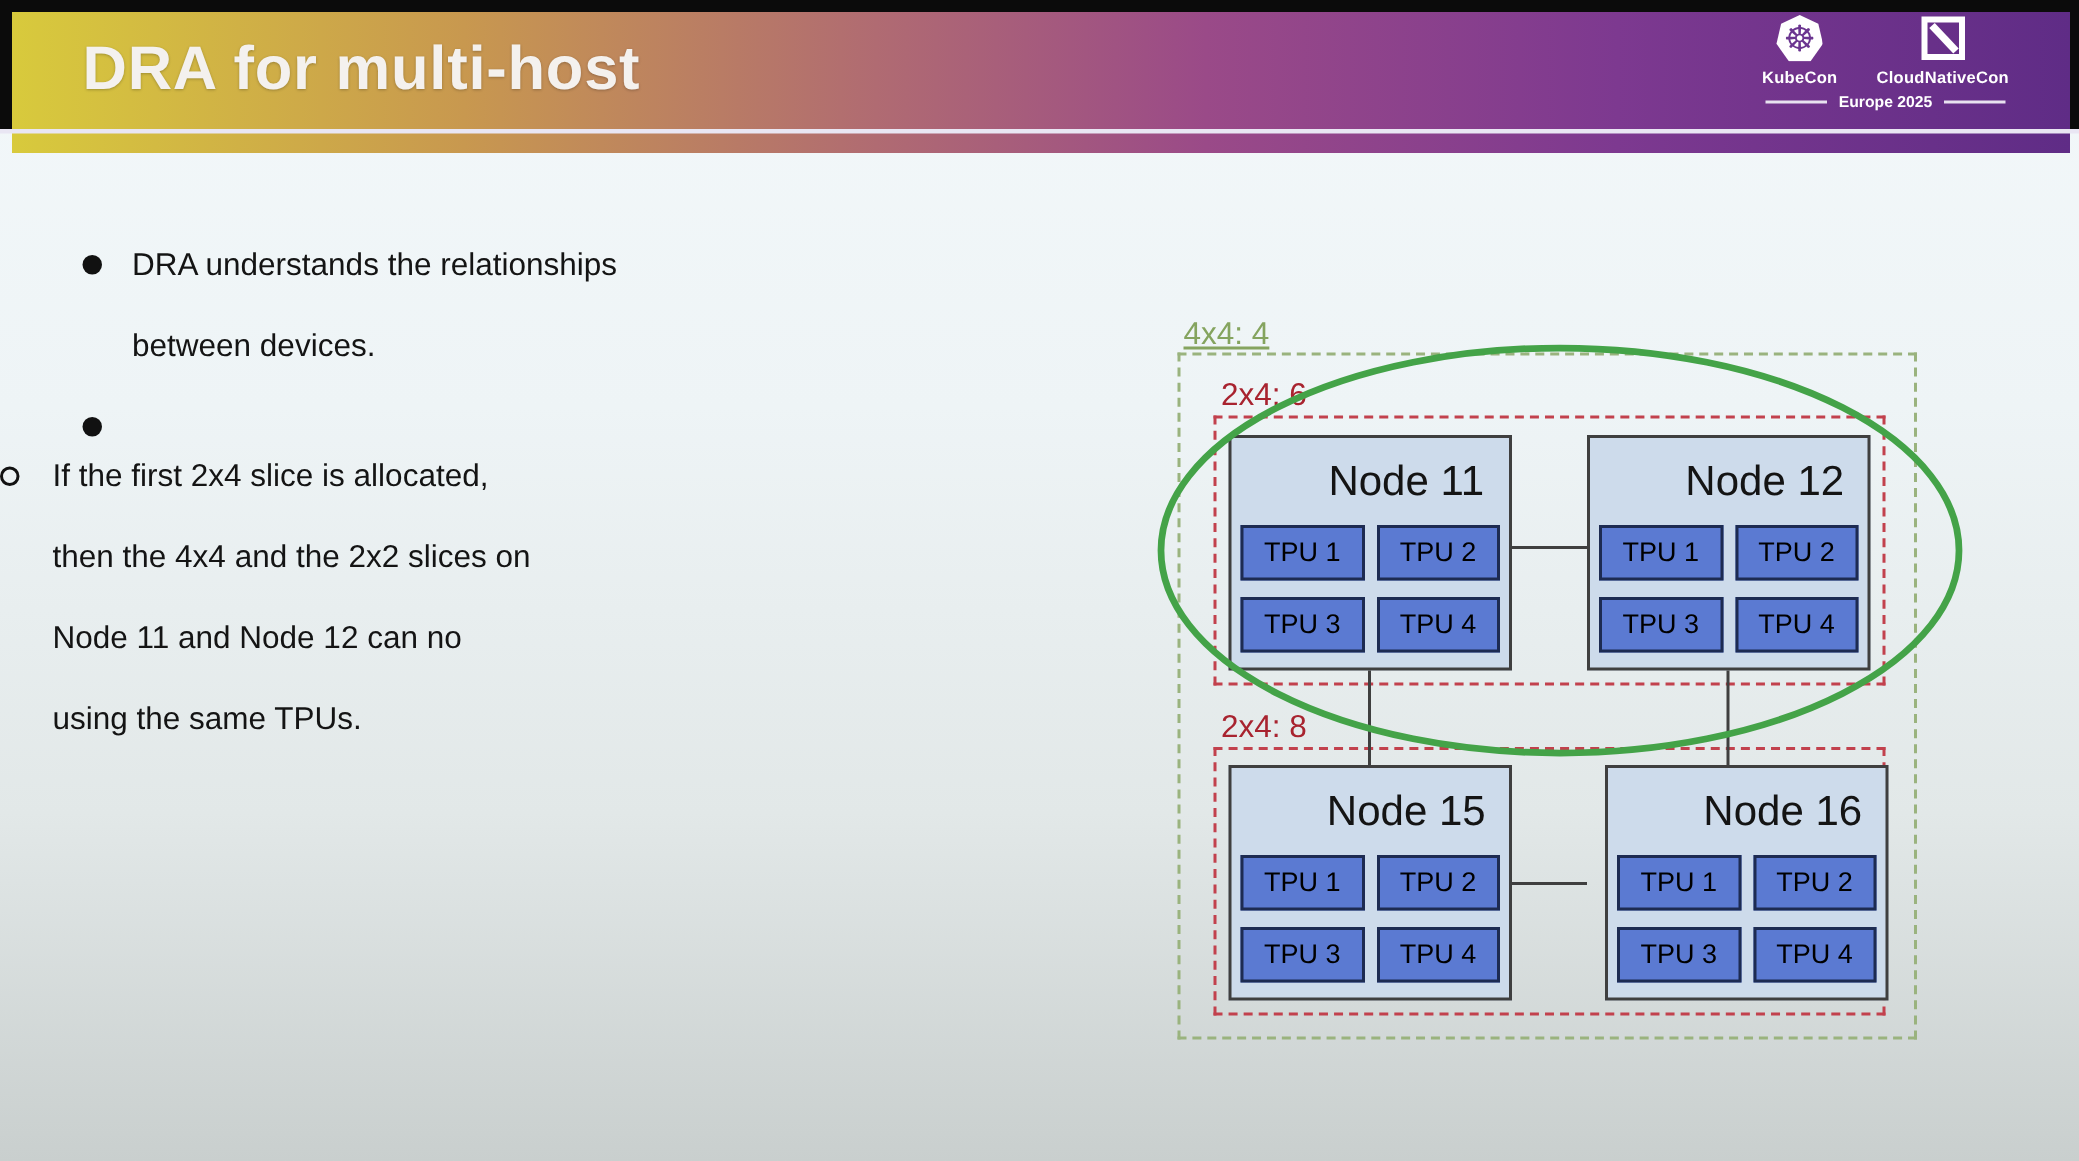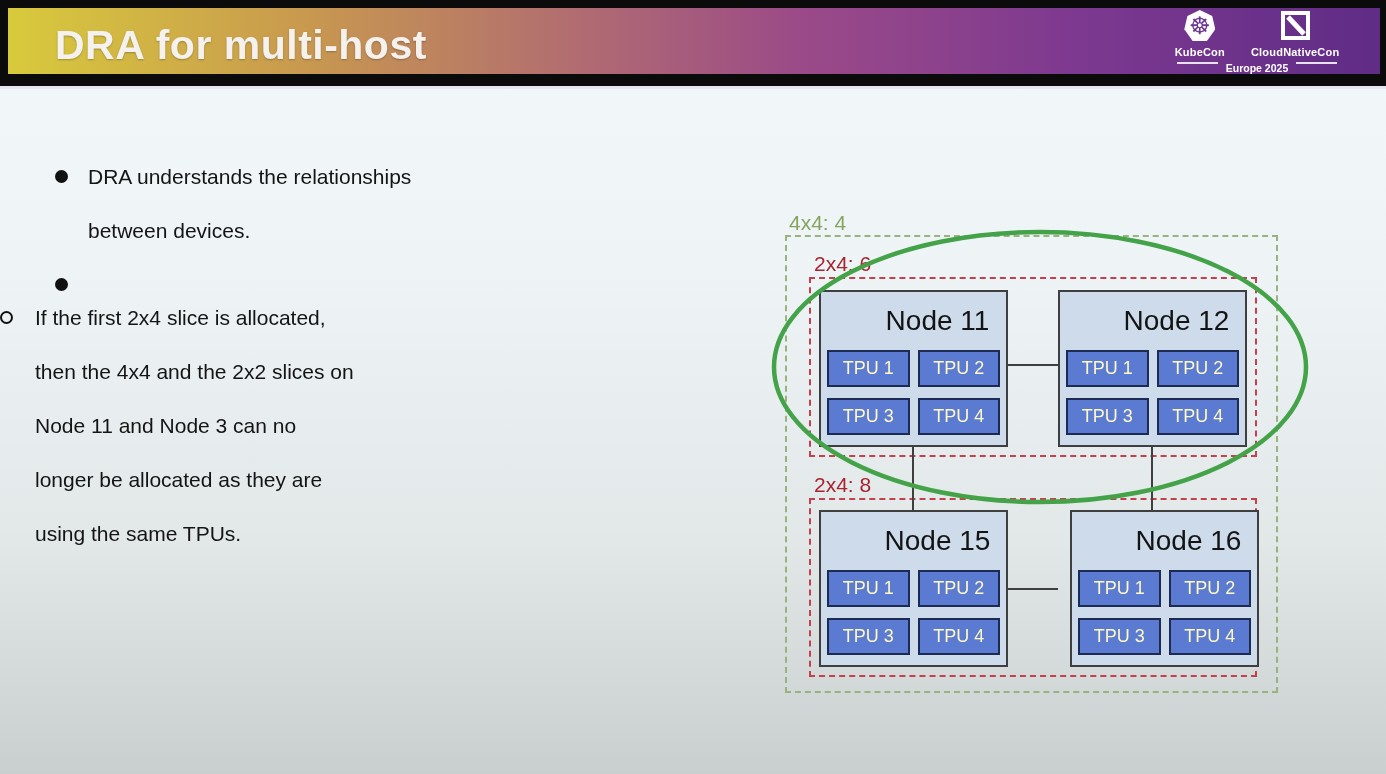--- a/index.html
+++ b/index.html
@@ -3,69 +3,69 @@
 <meta charset="utf-8">
 <style>
   * { margin:0; padding:0; box-sizing:border-box; }
   html,body { width:1386px; height:774px; background:#000; font-family:"Liberation Sans", sans-serif; }
   .stage { position:relative; width:1386px; height:774px; overflow:hidden;
            background:linear-gradient(180deg,#f3f8fa 0%,#eef4f6 35%,#e2e8e8 70%,#c9cfce 100%); }
 
   
   .header-wrap { position:absolute; top:0; left:0; width:1386px; height:88px; background:#0b0b0b;
                  padding:8px 6px 0 8px; }
-  .header-band { position:relative; width:100%; height:66px;
+  .header-band { position:relative; width:100%; height:94px;
       background:linear-gradient(90deg,#d8ca3c 0%,#c8984f 22%,#b06b72 42%,#9a4a88 58%,#7d3990 78%,#5f2c86 100%); }
   .header-underline { position:absolute; left:0; top:86px; width:1386px; height:3px; background:#e9e6f3; }
   .slide-title { position:absolute; left:47px; top:14px; font-size:41px; font-weight:bold;
                  color:#f4f1ee; letter-spacing:0.5px; text-shadow:0 1px 2px rgba(0,0,0,0.25); }
   .logo-block { position:absolute; right:38px; top:2px; width:170px; display:flex; flex-direction:column; align-items:center; }
   .logo-row { display:flex; gap:26px; align-items:flex-start; }
   .logo { display:flex; flex-direction:column; align-items:center; gap:5px; }
   .logo-glyph { width:31px; height:31px; position:relative; }
   .kube-hept { width:31px; height:31px; background:#fff;
       clip-path:polygon(50% 0%, 90% 19%, 100% 62%, 73% 100%, 27% 100%, 0% 62%, 10% 19%); 
       display:flex; align-items:center; justify-content:center; }
   .kube-hept span { color:#6b3590; font-size:24px; line-height:1; font-family:"DejaVu Sans", sans-serif; }
   .logo-label { color:#fff; font-size:11px; font-weight:bold; letter-spacing:0.2px; }
-  .event-row { margin-top:4px; display:flex; align-items:flex-start; gap:8px; width:160px; }
+  .event-row { margin-top:4px; display:flex; align-items:center; gap:8px; width:160px; }
   .event-row .rule { flex:1; height:2px; background:#e8e2f0; }
   .event-label { color:#fff; font-size:10.5px; font-weight:bold; white-space:nowrap; }
 
   
   .bullets { position:absolute; left:0; top:150px; width:720px; color:#141414; }
   .bullet { display:flex; }
   .bullet .marker { flex:0 0 auto; width:13px; height:13px; margin-top:20px; }
   .bullet.l1 { padding-left:55px; }
   .bullet.l1 .marker { background:#111; border-radius:50%; margin-right:20px; }
   .bullet.l2 { }
   .bullet.l2 .marker { border:2.5px solid #111; border-radius:50%; margin-right:22px; }
   .bullet .lines { font-size:21px; line-height:54px; }
 
   
   .diagram { position:absolute; inset:0; }
   .dash-box { position:absolute; }
   .box-4x4 { left:785px; top:235px; width:493px; height:458px; border:2px dashed #9ab37e; }
   .box-2x4-top { left:809px; top:277px; width:448px; height:180px; border:2px dashed #c2414d; }
   .box-2x4-bottom { left:809px; top:498px; width:448px; height:179px; border:2px dashed #c2414d; }
   .slice-label { position:absolute; font-size:21px; }
-  .lbl-4x4 { left:789px; top:211px; color:#85a45f; }
+  .lbl-4x4 { left:789px; top:211px; color:#85a45f;text-decoration:underline; }
   .lbl-2x4-top { left:814px; top:252px; color:#a8232f; }
   .lbl-2x4-bottom { left:814px; top:473px; color:#a8232f; }
 
   .node { position:absolute; width:189px; height:157px; background:#cddbeb; border:2px solid #3f3f3f; }
   .node-11 { left:819px; top:290px; }
   .node-12 { left:1058px; top:290px; }
   .node-15 { left:819px; top:510px; }
   .node-16 { left:1058px; top:510px;margin-left:12px; }
   .node-title { height:57px; display:flex; align-items:center; justify-content:center;
                 font-size:28px; color:#141414;padding-left:48px; }
   .tpu-grid { position:absolute; left:6px; right:6px; top:58px;
               display:grid; grid-template-columns:1fr 1fr; column-gap:8px; row-gap:11px; }
-  .tpu { height:37px; background:#5b7ad2; border:2px solid #1d2b52; color:#fef9c3;
+  .tpu { height:37px; background:#5b7ad2; border:2px solid #1d2b52; color:#000000;
          display:flex; align-items:center; justify-content:center; font-size:18px; }
 
   .overlay-svg { position:absolute; inset:0; width:1386px; height:774px; pointer-events:none; }
 </style>
 </head>
 <body>
 
 <div class="stage">
 
   <div class="header-wrap">
@@ -110,22 +110,21 @@
       </div>
     </div>
     <div class="bullet l1">
       <div class="marker"></div>
     </div>
     <div class="bullet l2">
       <div class="marker"></div>
       <div class="lines">
         <div>If the first 2x4 slice is allocated,</div>
         <div>then the 4x4 and the 2x2 slices on</div>
-        <div>Node 11 and Node 3 can no</div>
-        <div>longer be allocated as they are</div>
+        <div>Node 11 and Node 12 can no</div>
         <div>using the same TPUs.</div>
       </div>
     </div>
   </div>
 
   <div class="diagram">
 
     <div class="slice-label lbl-4x4">4x4: 4</div>
     <div class="dash-box box-4x4"></div>
 

